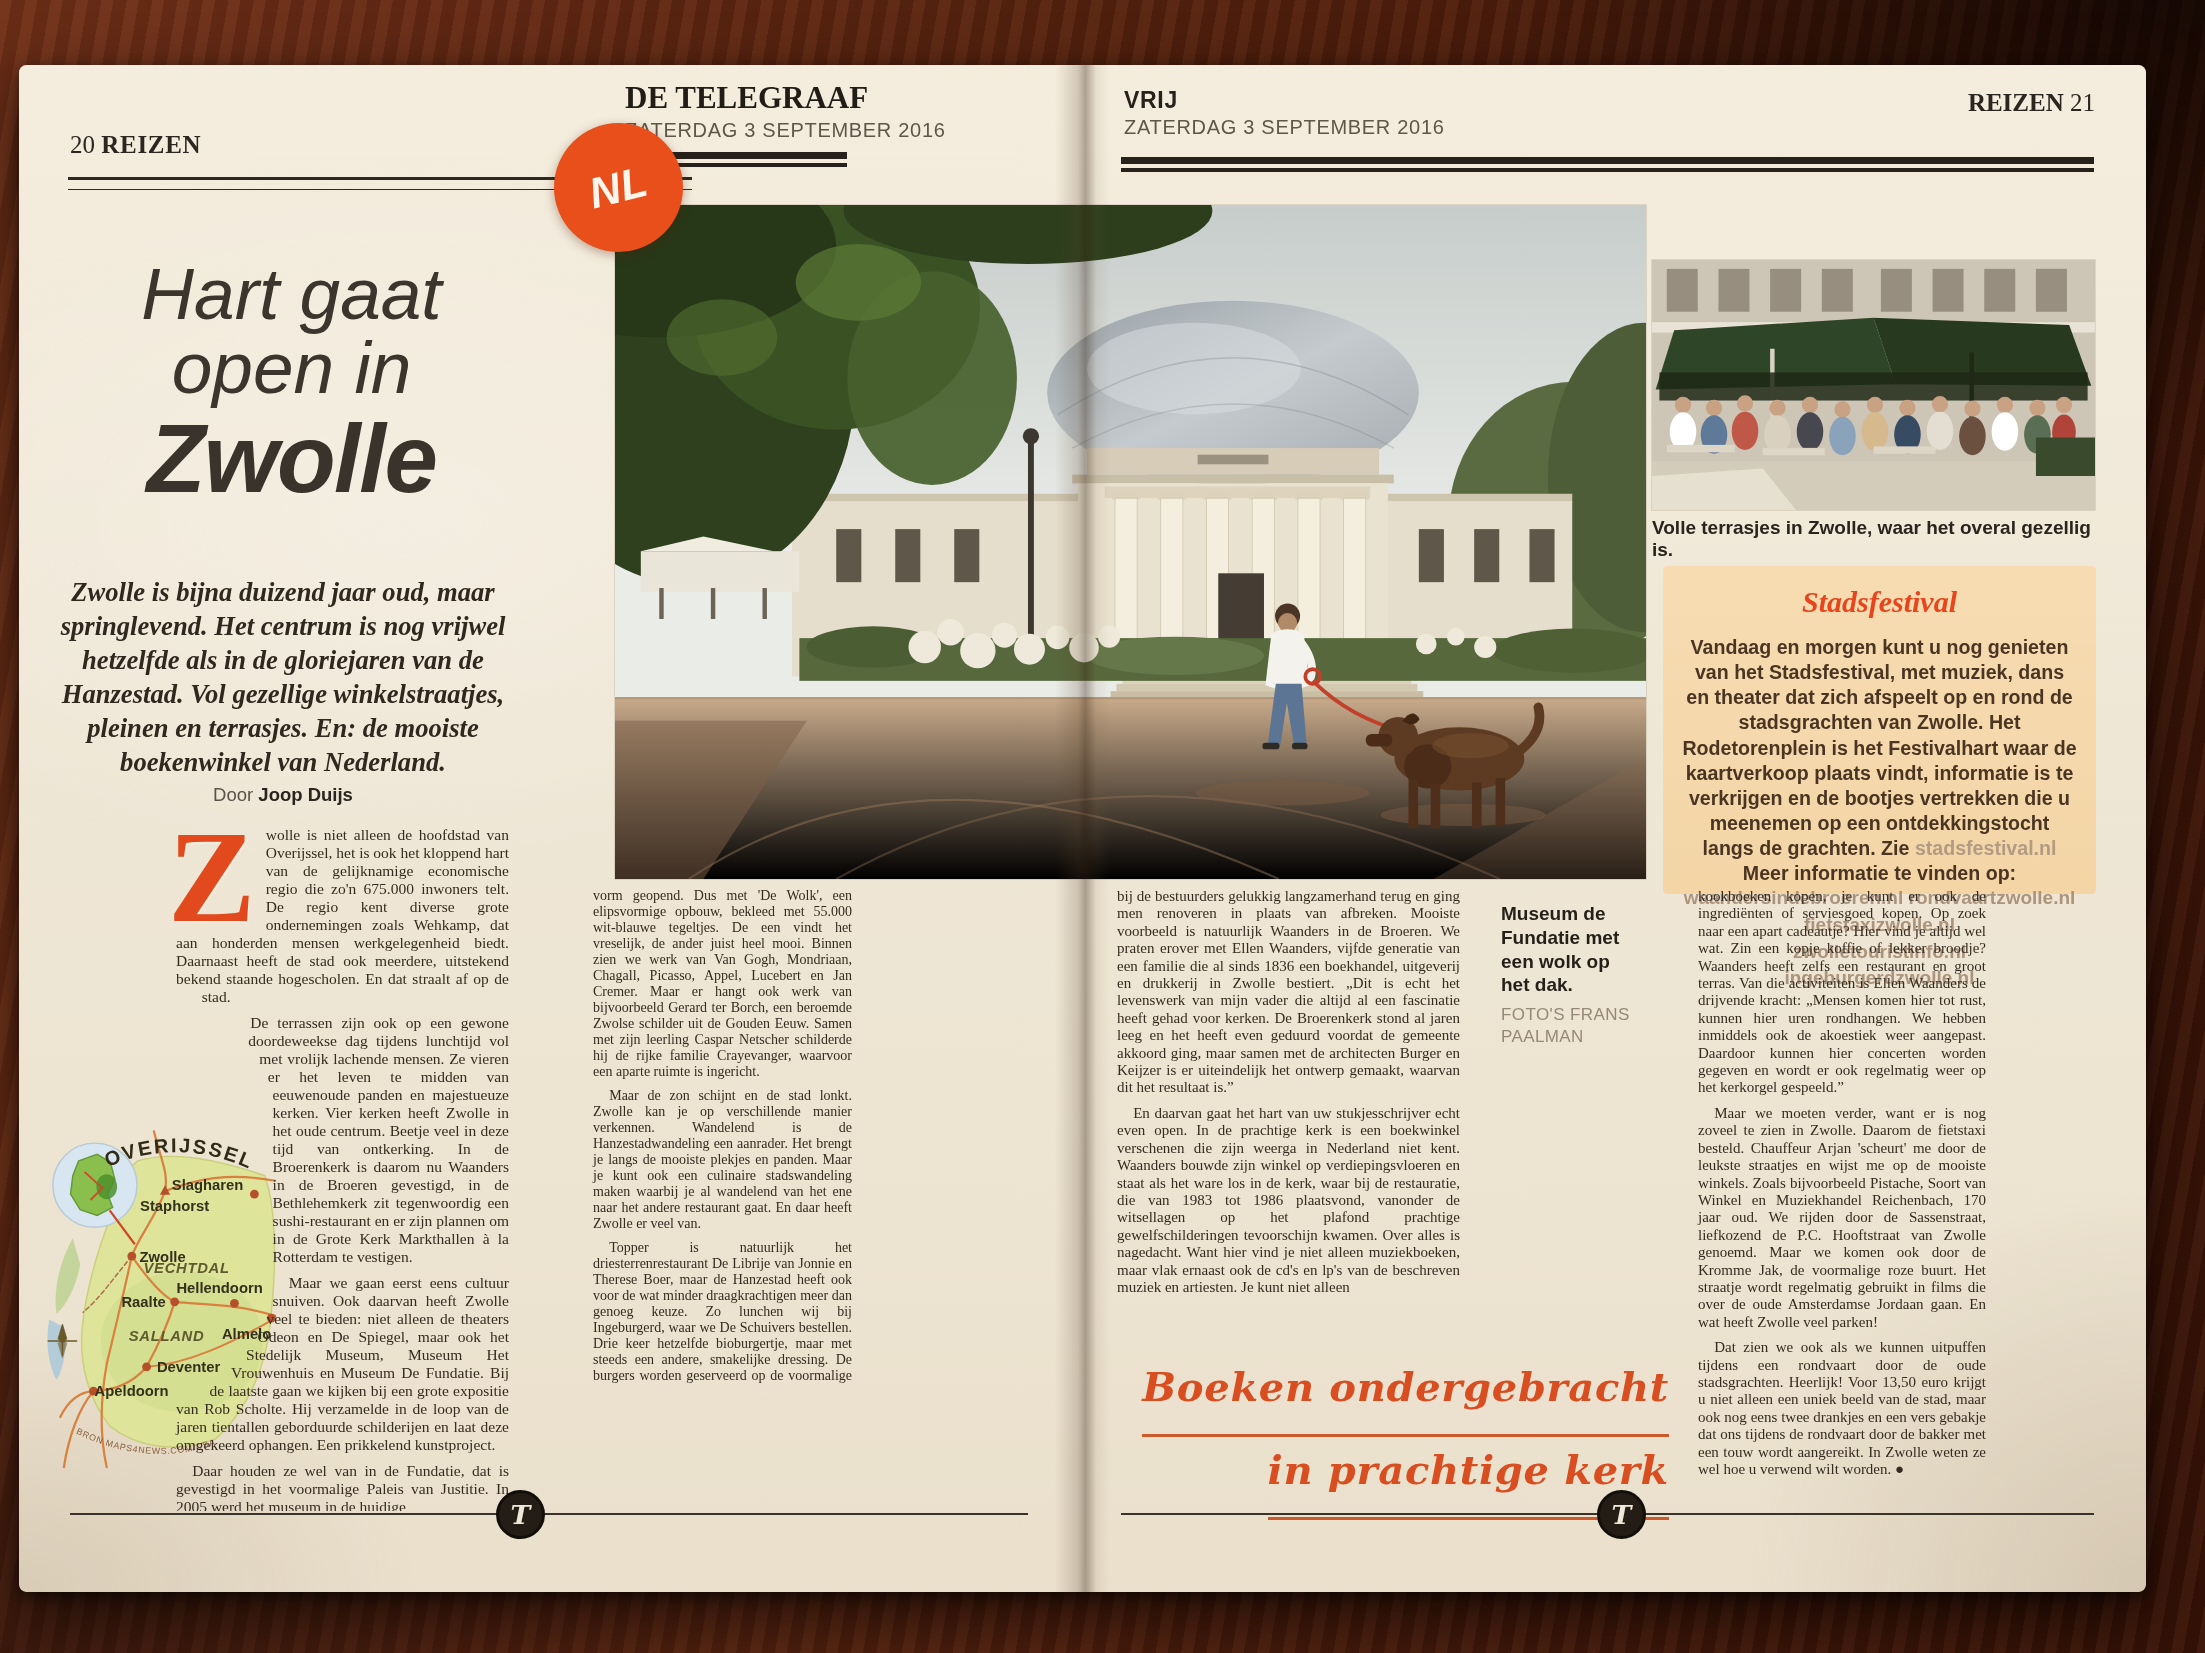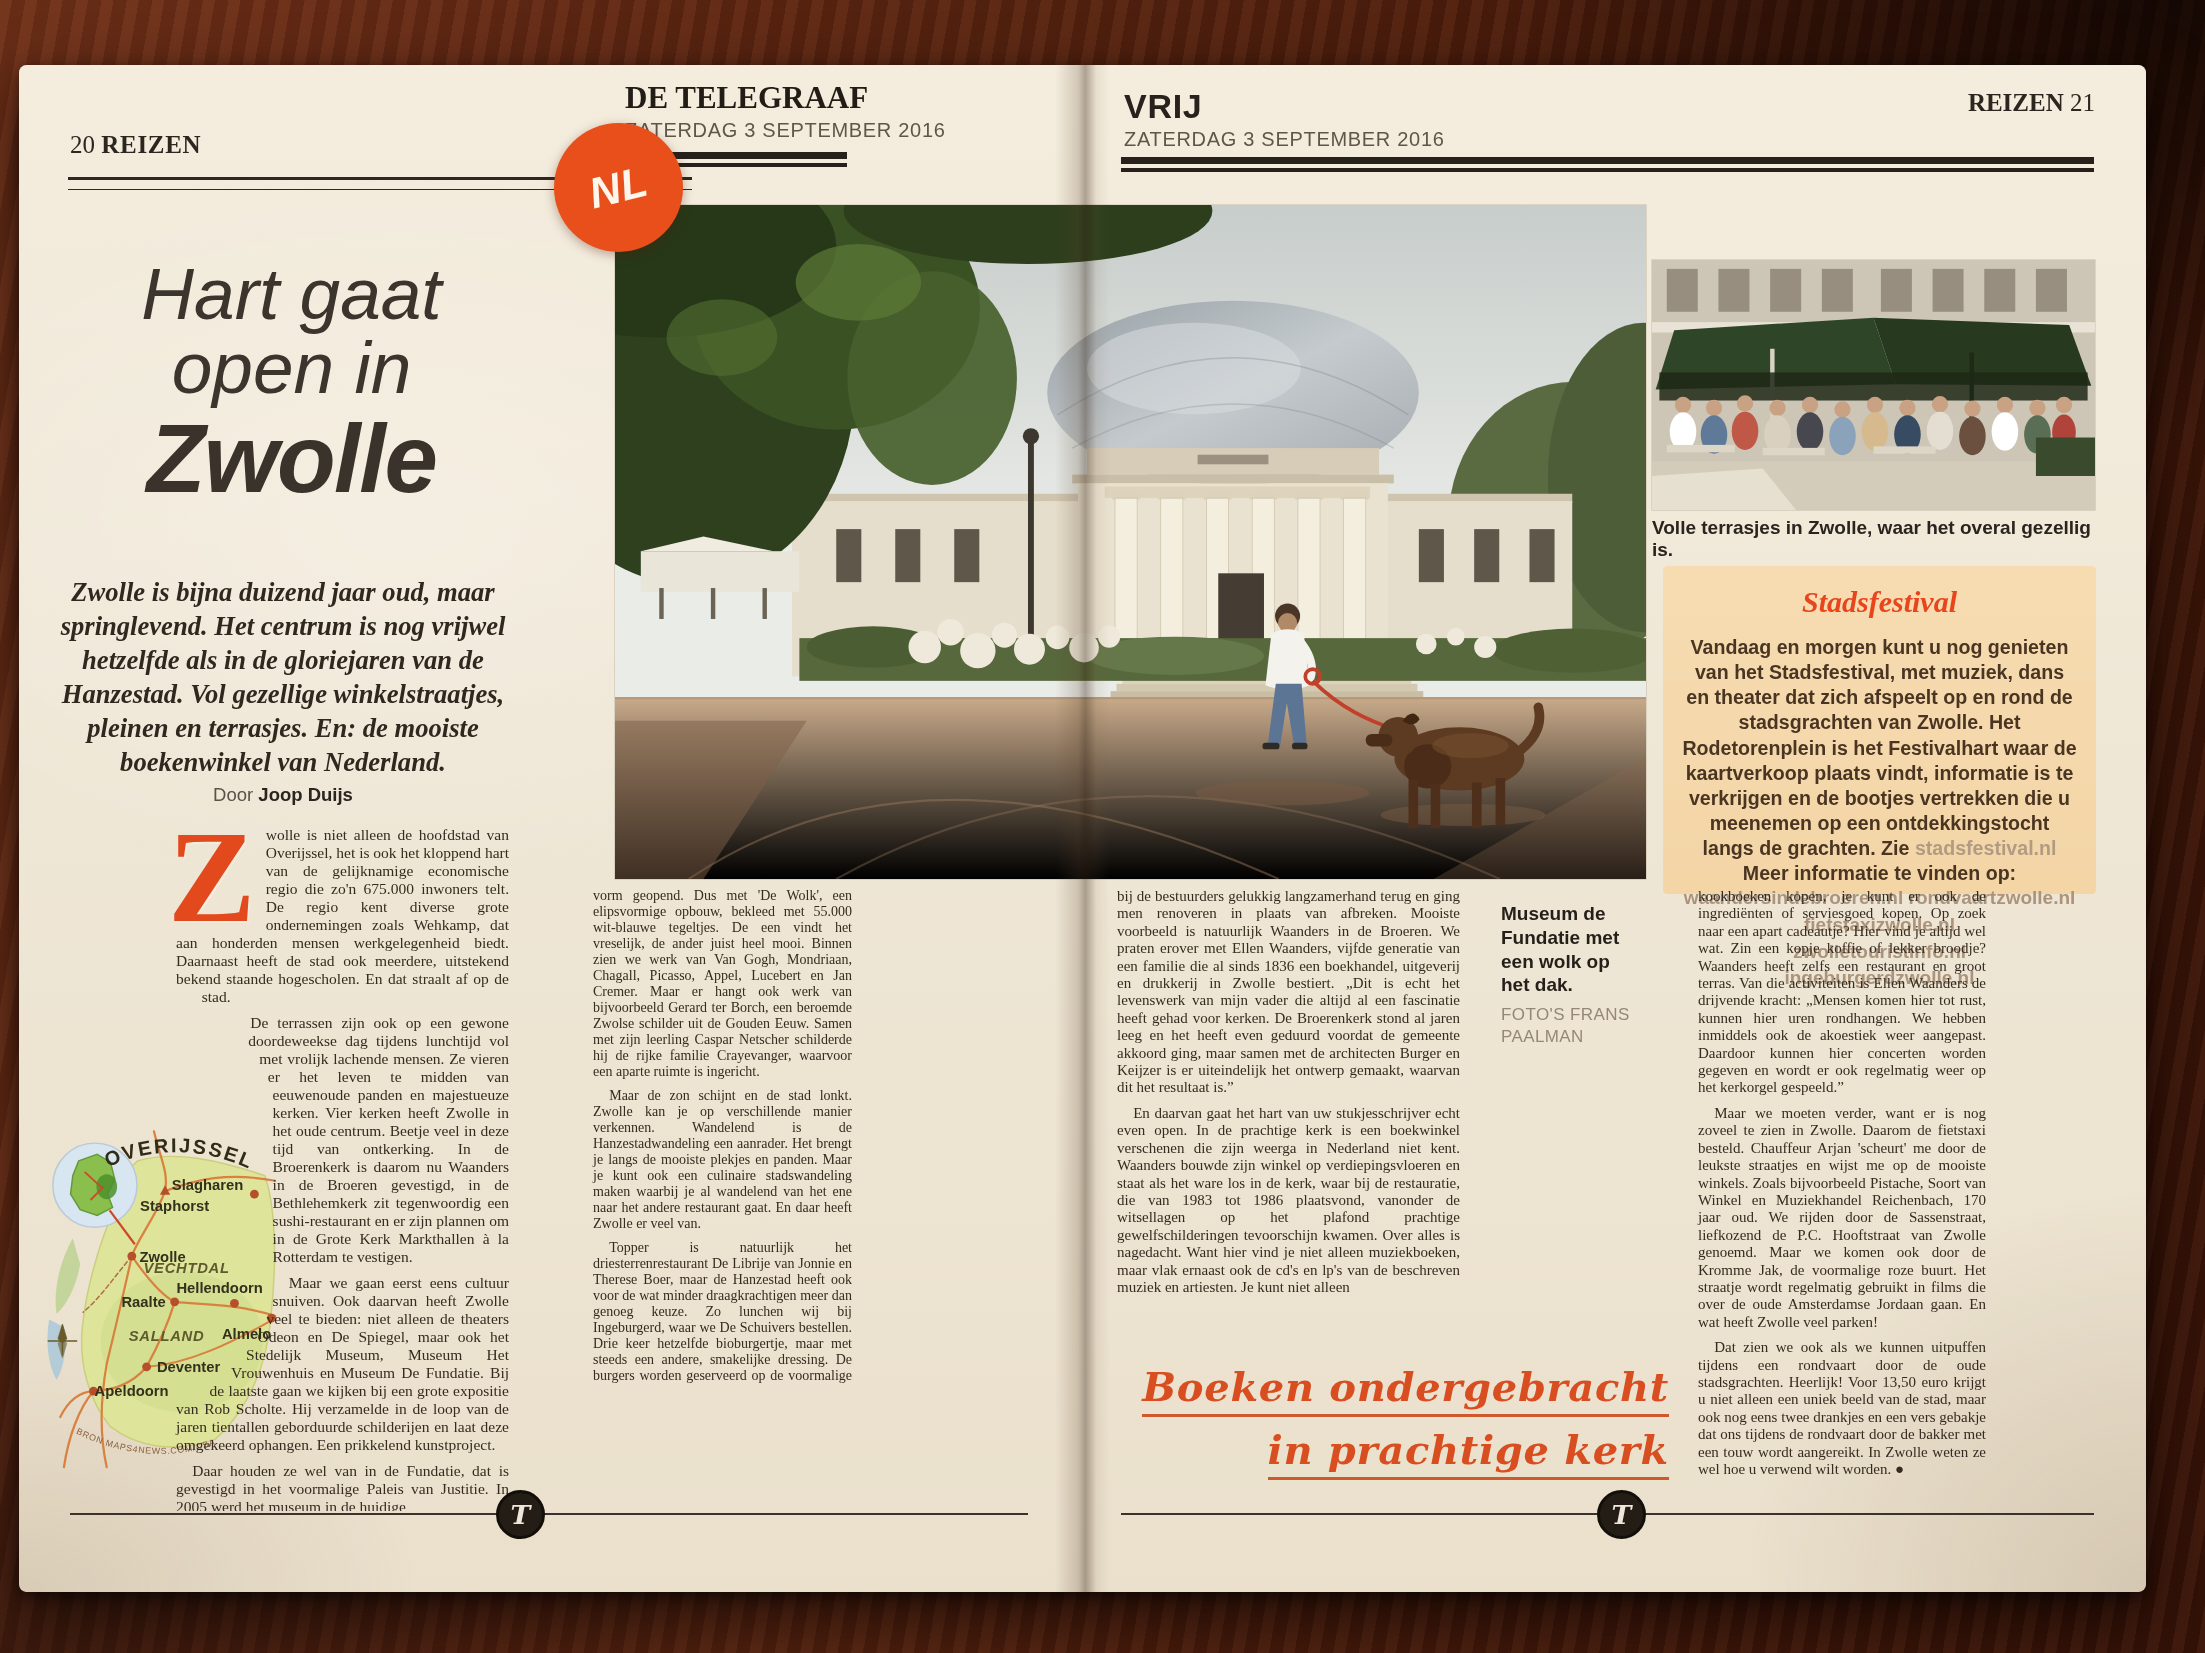--- a/index.html
+++ b/index.html
@@ -26,21 +26,21 @@
   .folio-left{left:70px;top:131px;font-size:25px;color:#2c2620;z-index:10;}
   .folio-left b{font-weight:bold;letter-spacing:0.7px;}
   .thinrule{height:8.9px;border-top:3.7px solid #2e2822;border-bottom:1.5px solid #2e2822;z-index:10;}
   .mast{left:625px;top:80px;width:222px;text-align:center;z-index:10;}
   .mast .t{font-weight:bold;font-size:31px;letter-spacing:0px;color:#211c16;white-space:nowrap;}
   .mast .d{font-family:"Liberation Sans", sans-serif;font-size:20px;color:#5f564a;letter-spacing:0.7px;margin-top:3px;white-space:nowrap;}
   .heavyrule{z-index:10;}
   .heavyrule .b1{height:6.6px;background:#26211b;}
   .heavyrule .b2{height:4.4px;background:#26211b;margin-top:4.4px;}
   .vrij{left:1124px;top:87px;z-index:10;}
-  .vrij .e{font-family:"Liberation Sans", sans-serif;font-weight:bold;font-size:34px;letter-spacing:0.7px;color:#28221c;}
+  .vrij .e{font-family:"Liberation Sans", sans-serif;font-weight:bold;font-size:23px;letter-spacing:0.7px;color:#28221c;}
   .vrij .d{font-family:"Liberation Sans", sans-serif;font-size:20px;color:#5f564a;letter-spacing:0.7px;margin-top:1.5px;white-space:nowrap;}
   .folio-right{left:1876px;top:89px;width:219px;text-align:right;font-size:25px;color:#2c2620;z-index:10;}
   .badge{left:554px;top:123px;width:129px;height:129px;border-radius:50%;background:#e84f1b;z-index:40;
     display:flex;align-items:center;justify-content:center;box-shadow:0 3px 10.3px rgba(80,30,5,.35);}
   .badge span{color:#fdf6ec;font-family:"Liberation Sans", sans-serif;font-weight:bold;font-style:italic;
     font-size:43px;transform:rotate(-14deg);letter-spacing:0.7px;}
   
   .headline{left:59px;top:257px;width:465px;text-align:center;z-index:10;color:#3b352d;
     font-family:"Liberation Sans", sans-serif;font-style:italic;line-height:1.02;}
   .headline .l{font-size:73px;font-weight:400;}
@@ -74,21 +74,21 @@
   .festbox .ft{margin-top:19px;font-family:"Liberation Serif", serif;font-weight:bold;font-style:italic;
     font-size:30px;color:#e8451c;}
   .festbox .fb{margin:16.2px 19px 0 19px;font-weight:bold;font-size:19.6px;line-height:1.28;color:#4a3522;}
   .festbox .dim{color:#b19b82;}
   .festbox .fm{margin-top:1.5px;font-weight:bold;font-size:19.6px;color:#4a3522;}
   .festbox .fl{font-weight:bold;font-size:19px;line-height:1.4;color:#ab947b;}
   
   .pull{left:1108px;top:1363px;width:561px;z-index:10;text-align:right;
     font-family:"DejaVu Serif", serif;font-weight:bold;font-style:italic;color:#d94e20;}
   .pull .pl{display:inline-block;font-size:40px;letter-spacing:0.7px;border-bottom:3px solid #cc5a2b;
-    padding-bottom:4px;margin-bottom:8.9px;}
+    padding-bottom:24px;margin-bottom:8.9px;}
   
   .endrule{height:2.2px;background:#3a332b;z-index:10;}
   .tlogo{width:43px;height:43px;border-radius:50%;background:#241d15;border:3px solid #120e09;z-index:11;
     color:#efe8da;font-family:"DejaVu Serif", serif;font-style:italic;font-weight:bold;font-size:26.6px;
     display:flex;align-items:center;justify-content:center;}
   
   .mainphoto{left:615px;top:205px;width:1031px;height:674px;z-index:5;overflow:hidden;
     box-shadow:0 0 0 0.7px rgba(120,100,70,.25);}
   .terphoto{left:1652px;top:260px;width:443px;height:250px;z-index:5;overflow:hidden;
     box-shadow:0 0 0 0.7px rgba(120,100,70,.25);}

